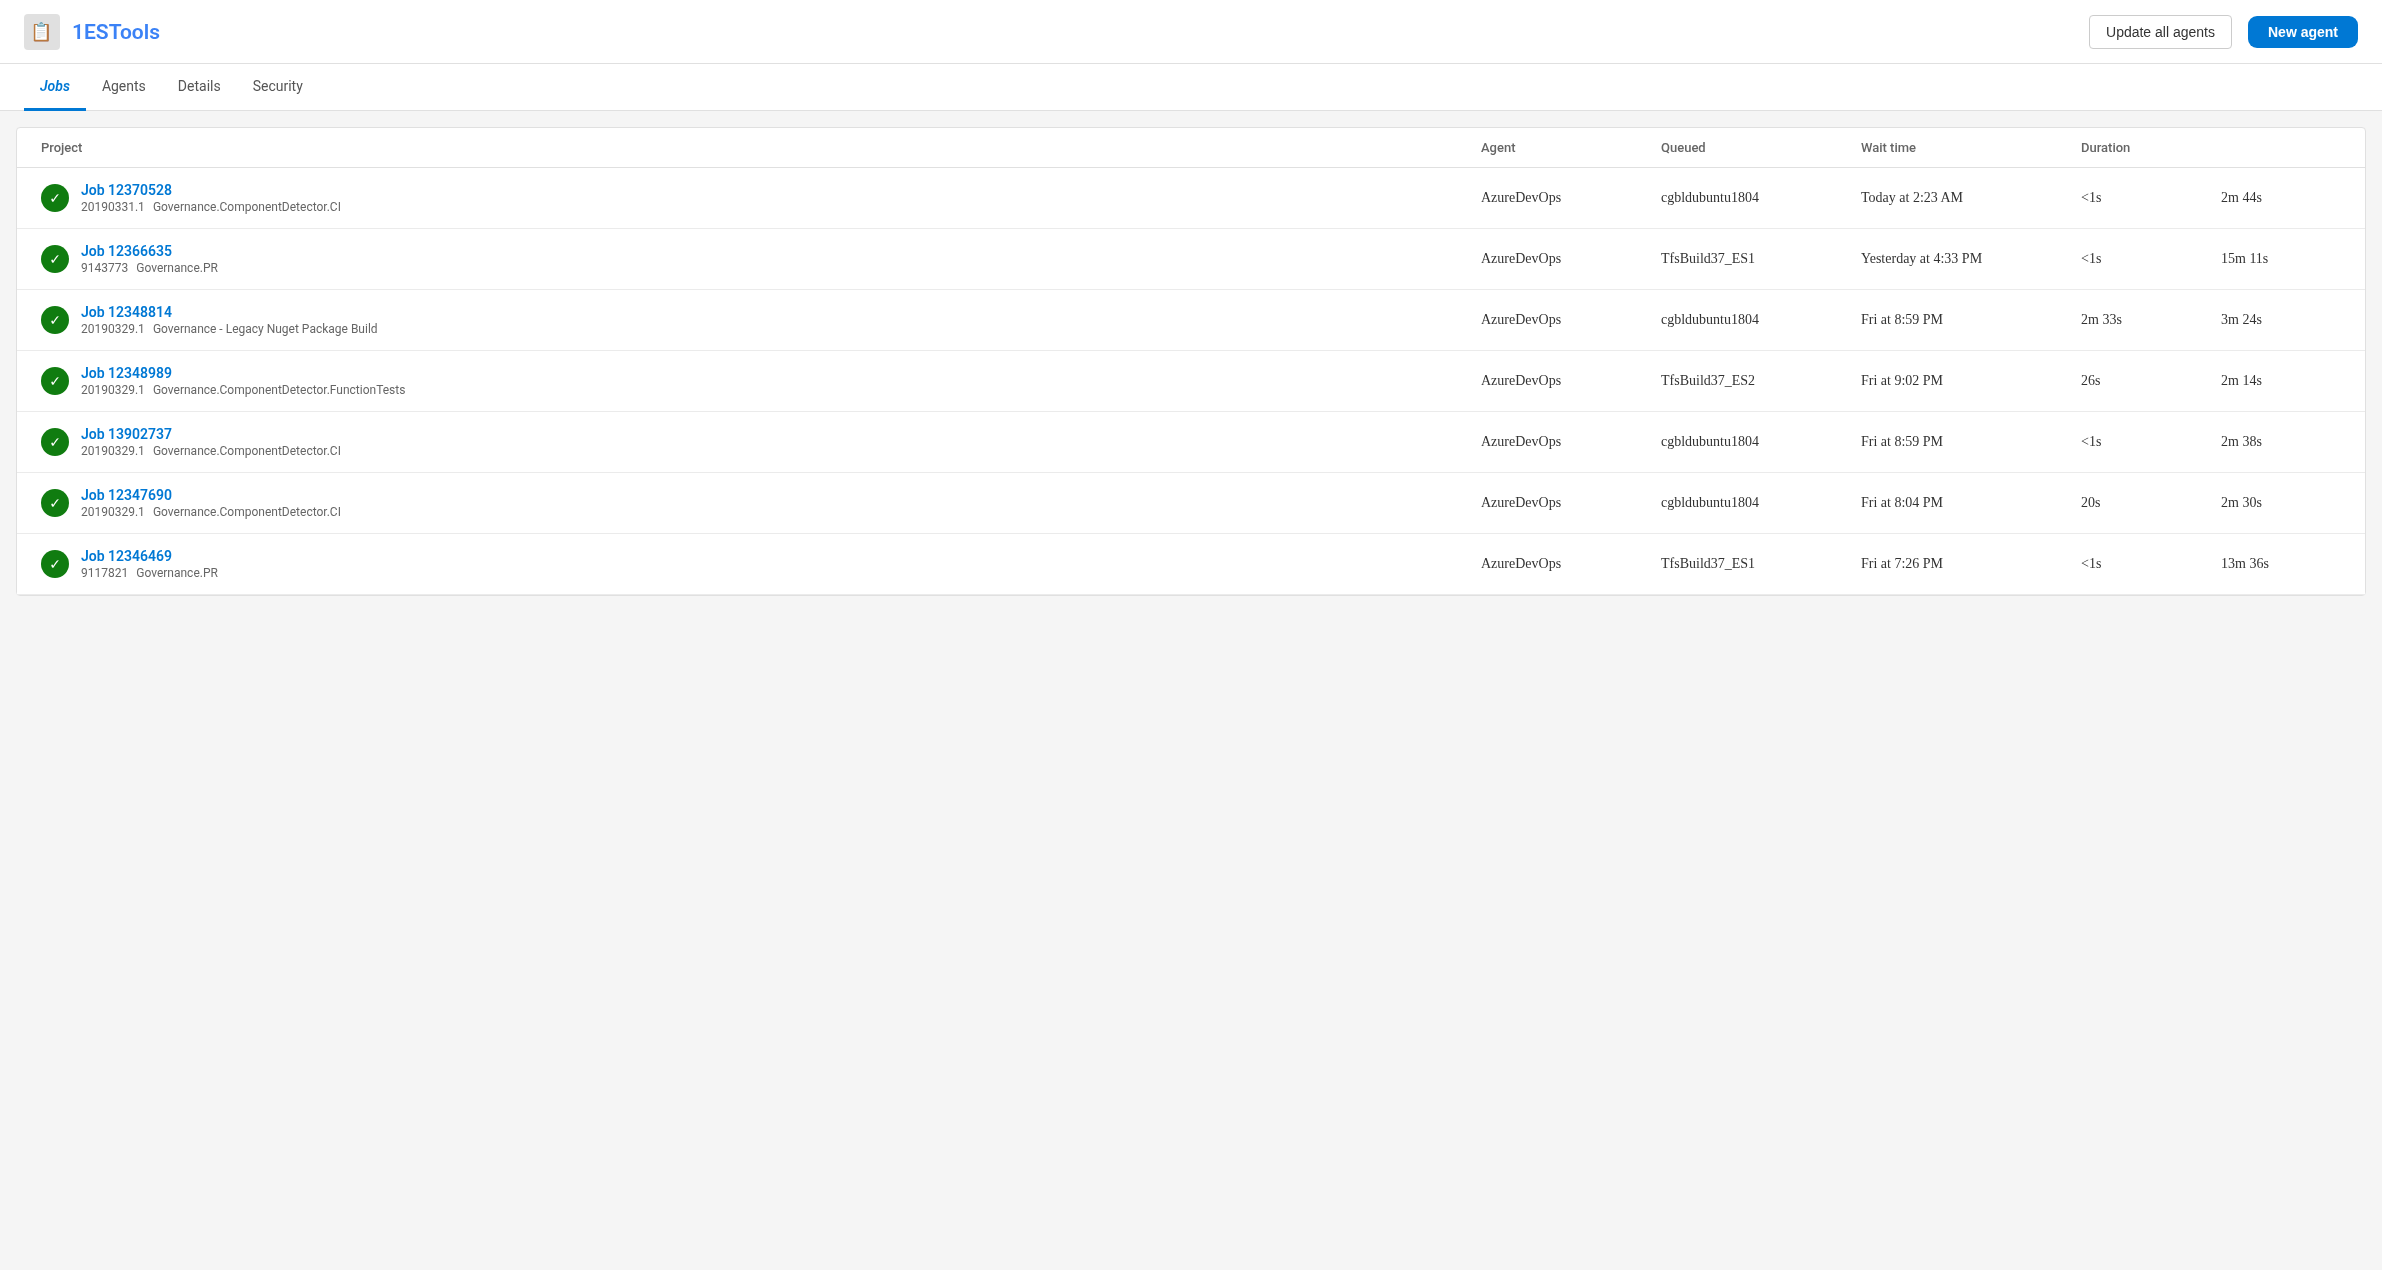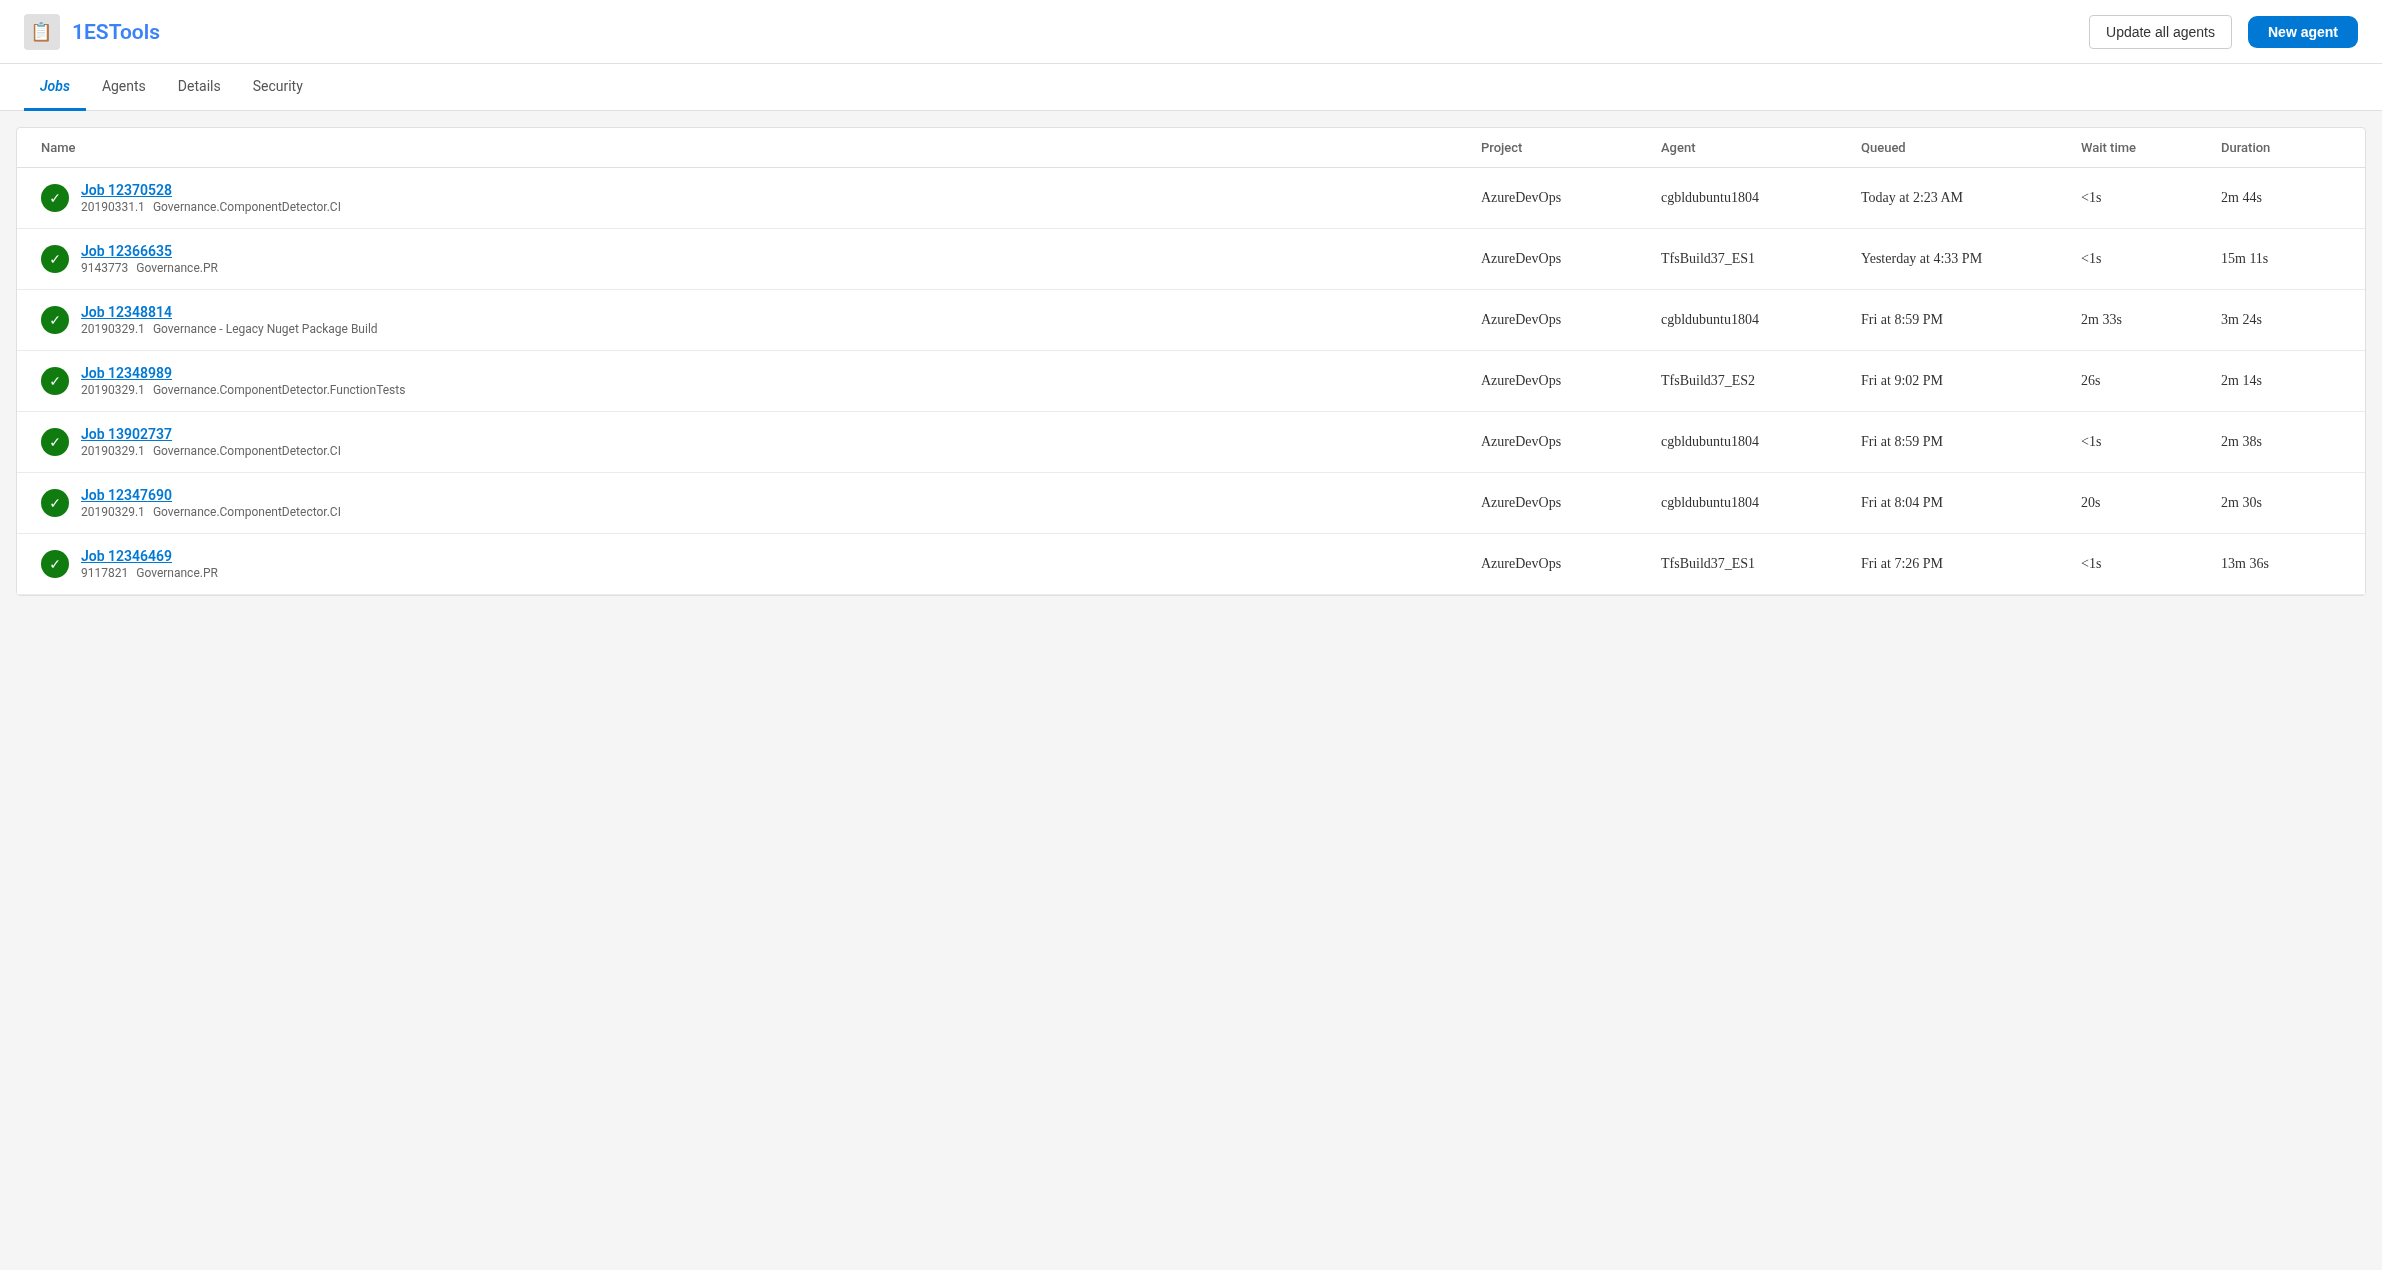--- a/index.html
+++ b/index.html
@@ -125,21 +125,20 @@
     }
     .job-details {
       display: flex;
       flex-direction: column;
     }
     .job-name {
       font-weight: 600;
       color: #0078d4;
       font-size: 14px;
       cursor: pointer;
-      text-decoration: underline;
     }
     .job-sub {
       font-size: 12px;
       color: #666;
       margin-top: 2px;
       display: flex;
       gap: 8px;
     }
     .col-value {
       font-size: 14px;
@@ -166,21 +165,20 @@
 <div class="tabs-bar">
   <div class="tab active">Jobs</div>
   <div class="tab">Agents</div>
   <div class="tab">Details</div>
   <div class="tab">Security</div>
 </div>
 
 <div class="content-area">
 
   <div class="table-header">
-    <span>Name</span>
     <span>Project</span>
     <span>Agent</span>
     <span>Queued</span>
     <span>Wait time</span>
     <span>Duration</span>
   </div>
 
   <div id="table-body">
       <div class="table-row">
     <div class="job-info">

